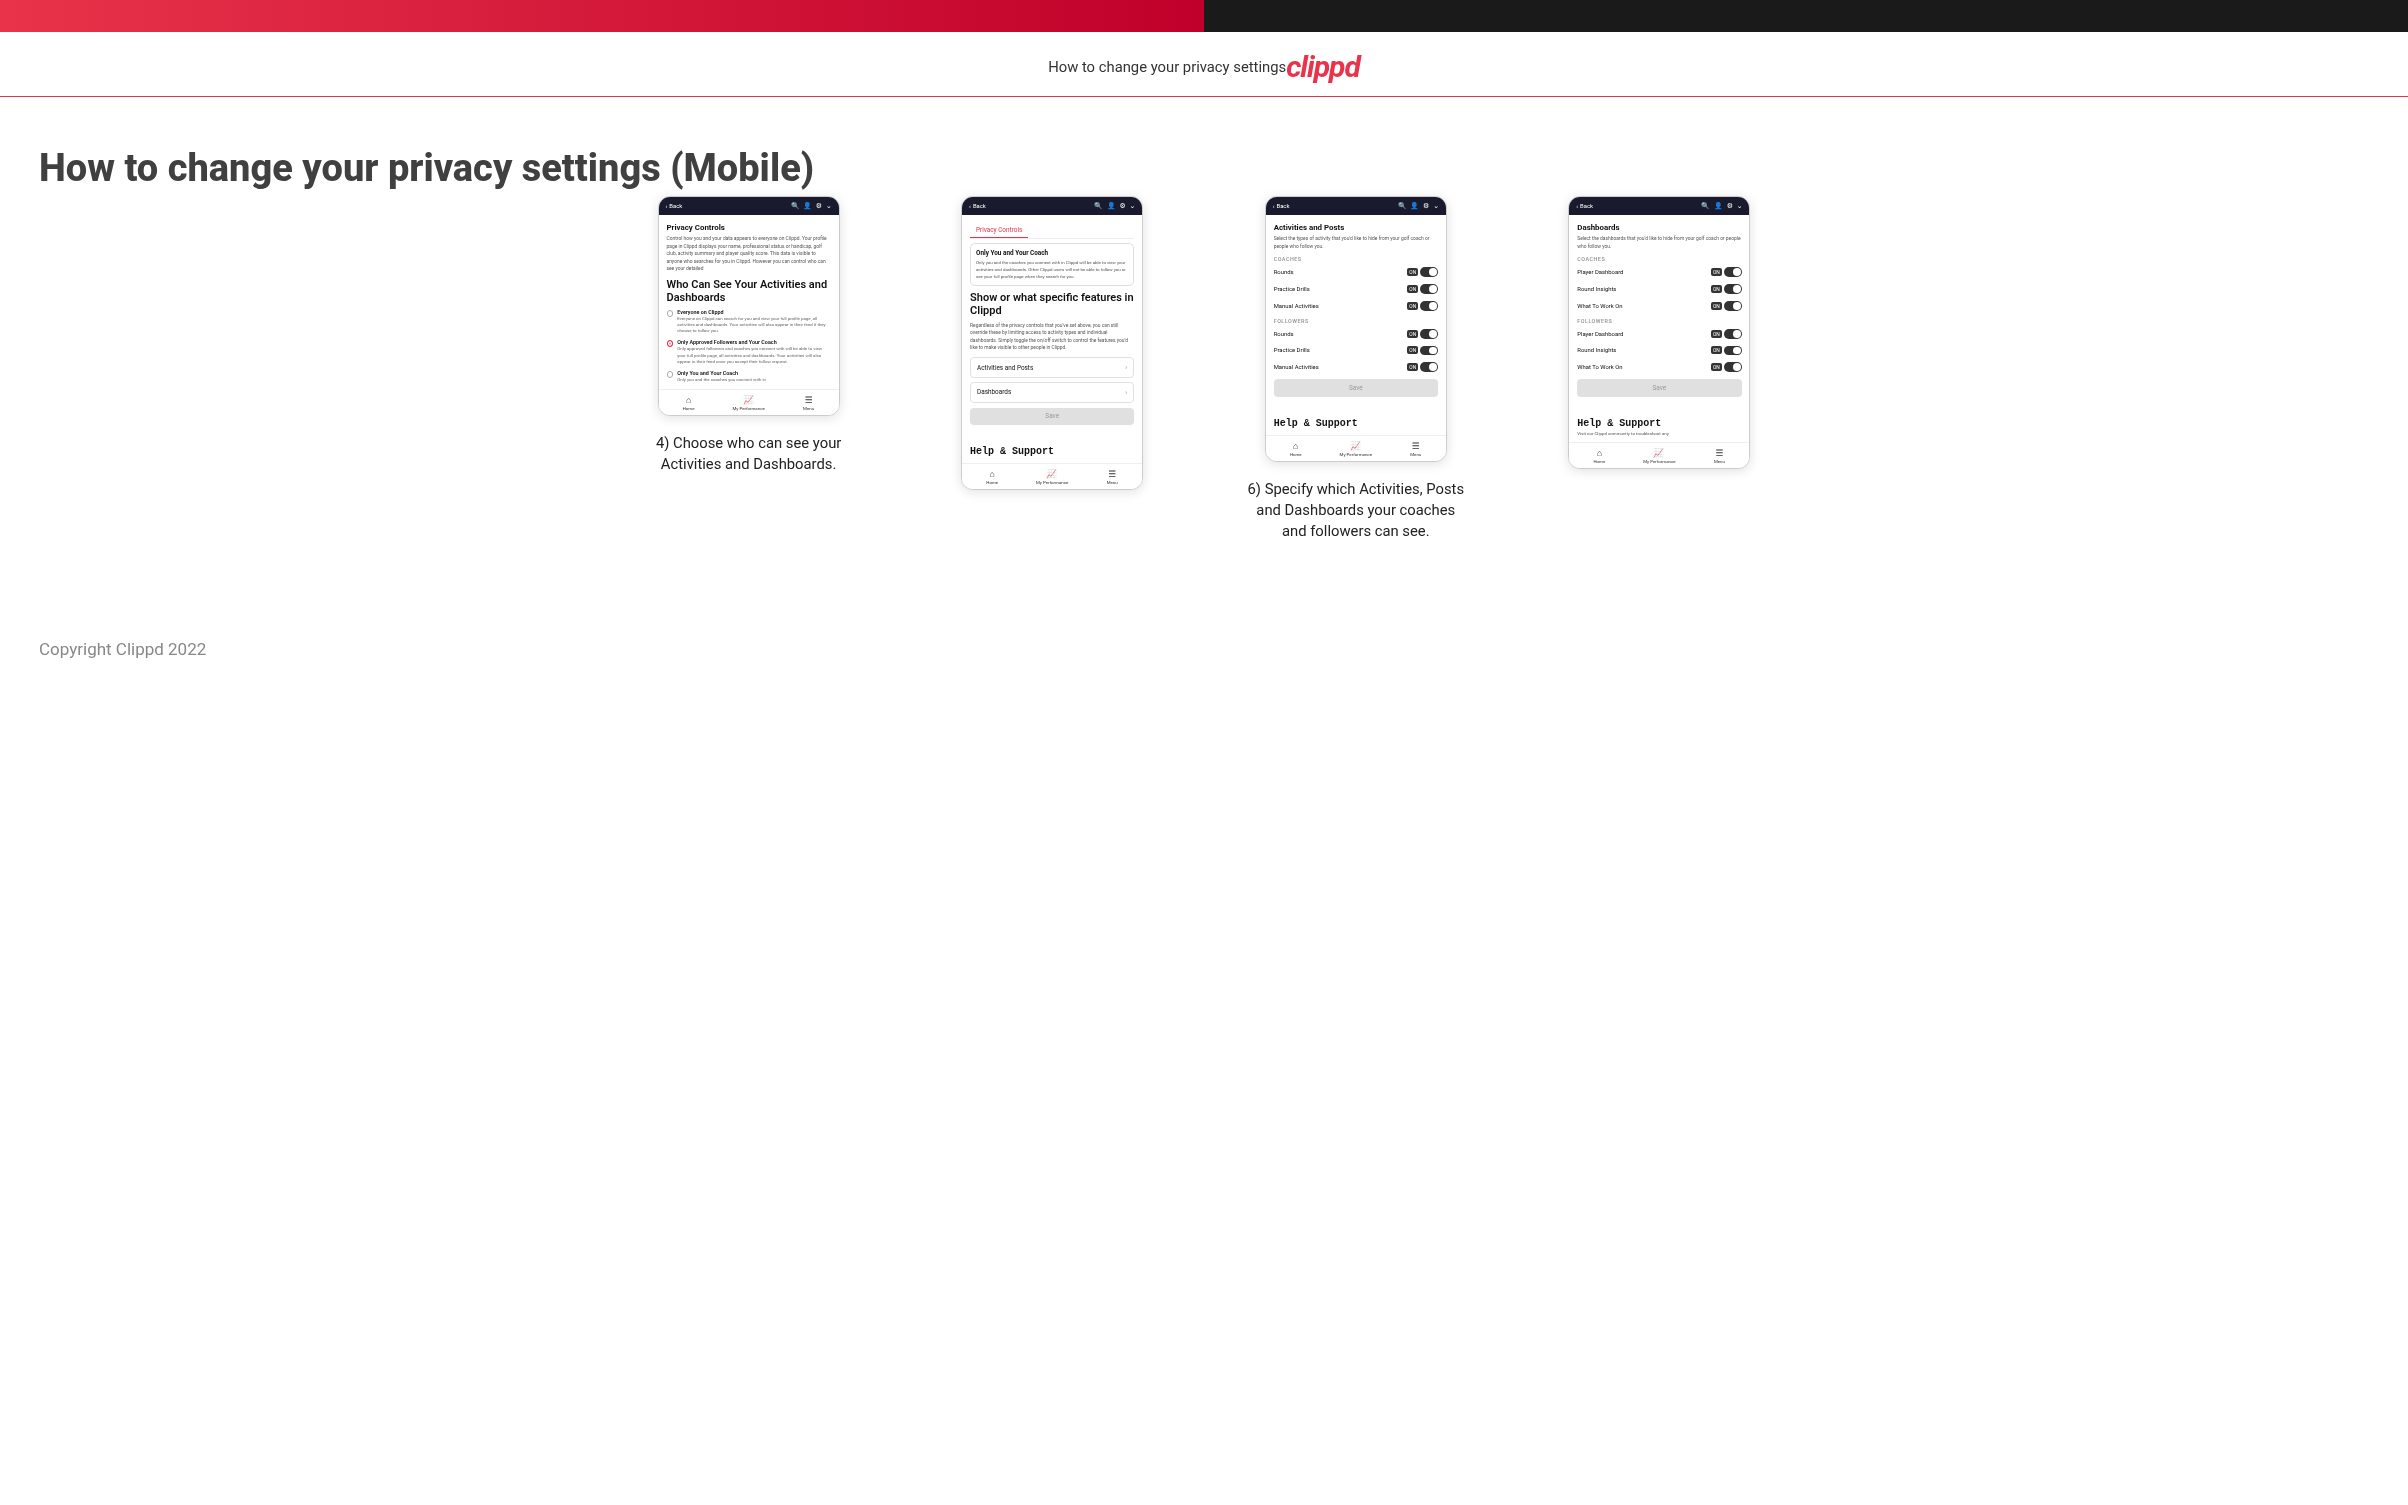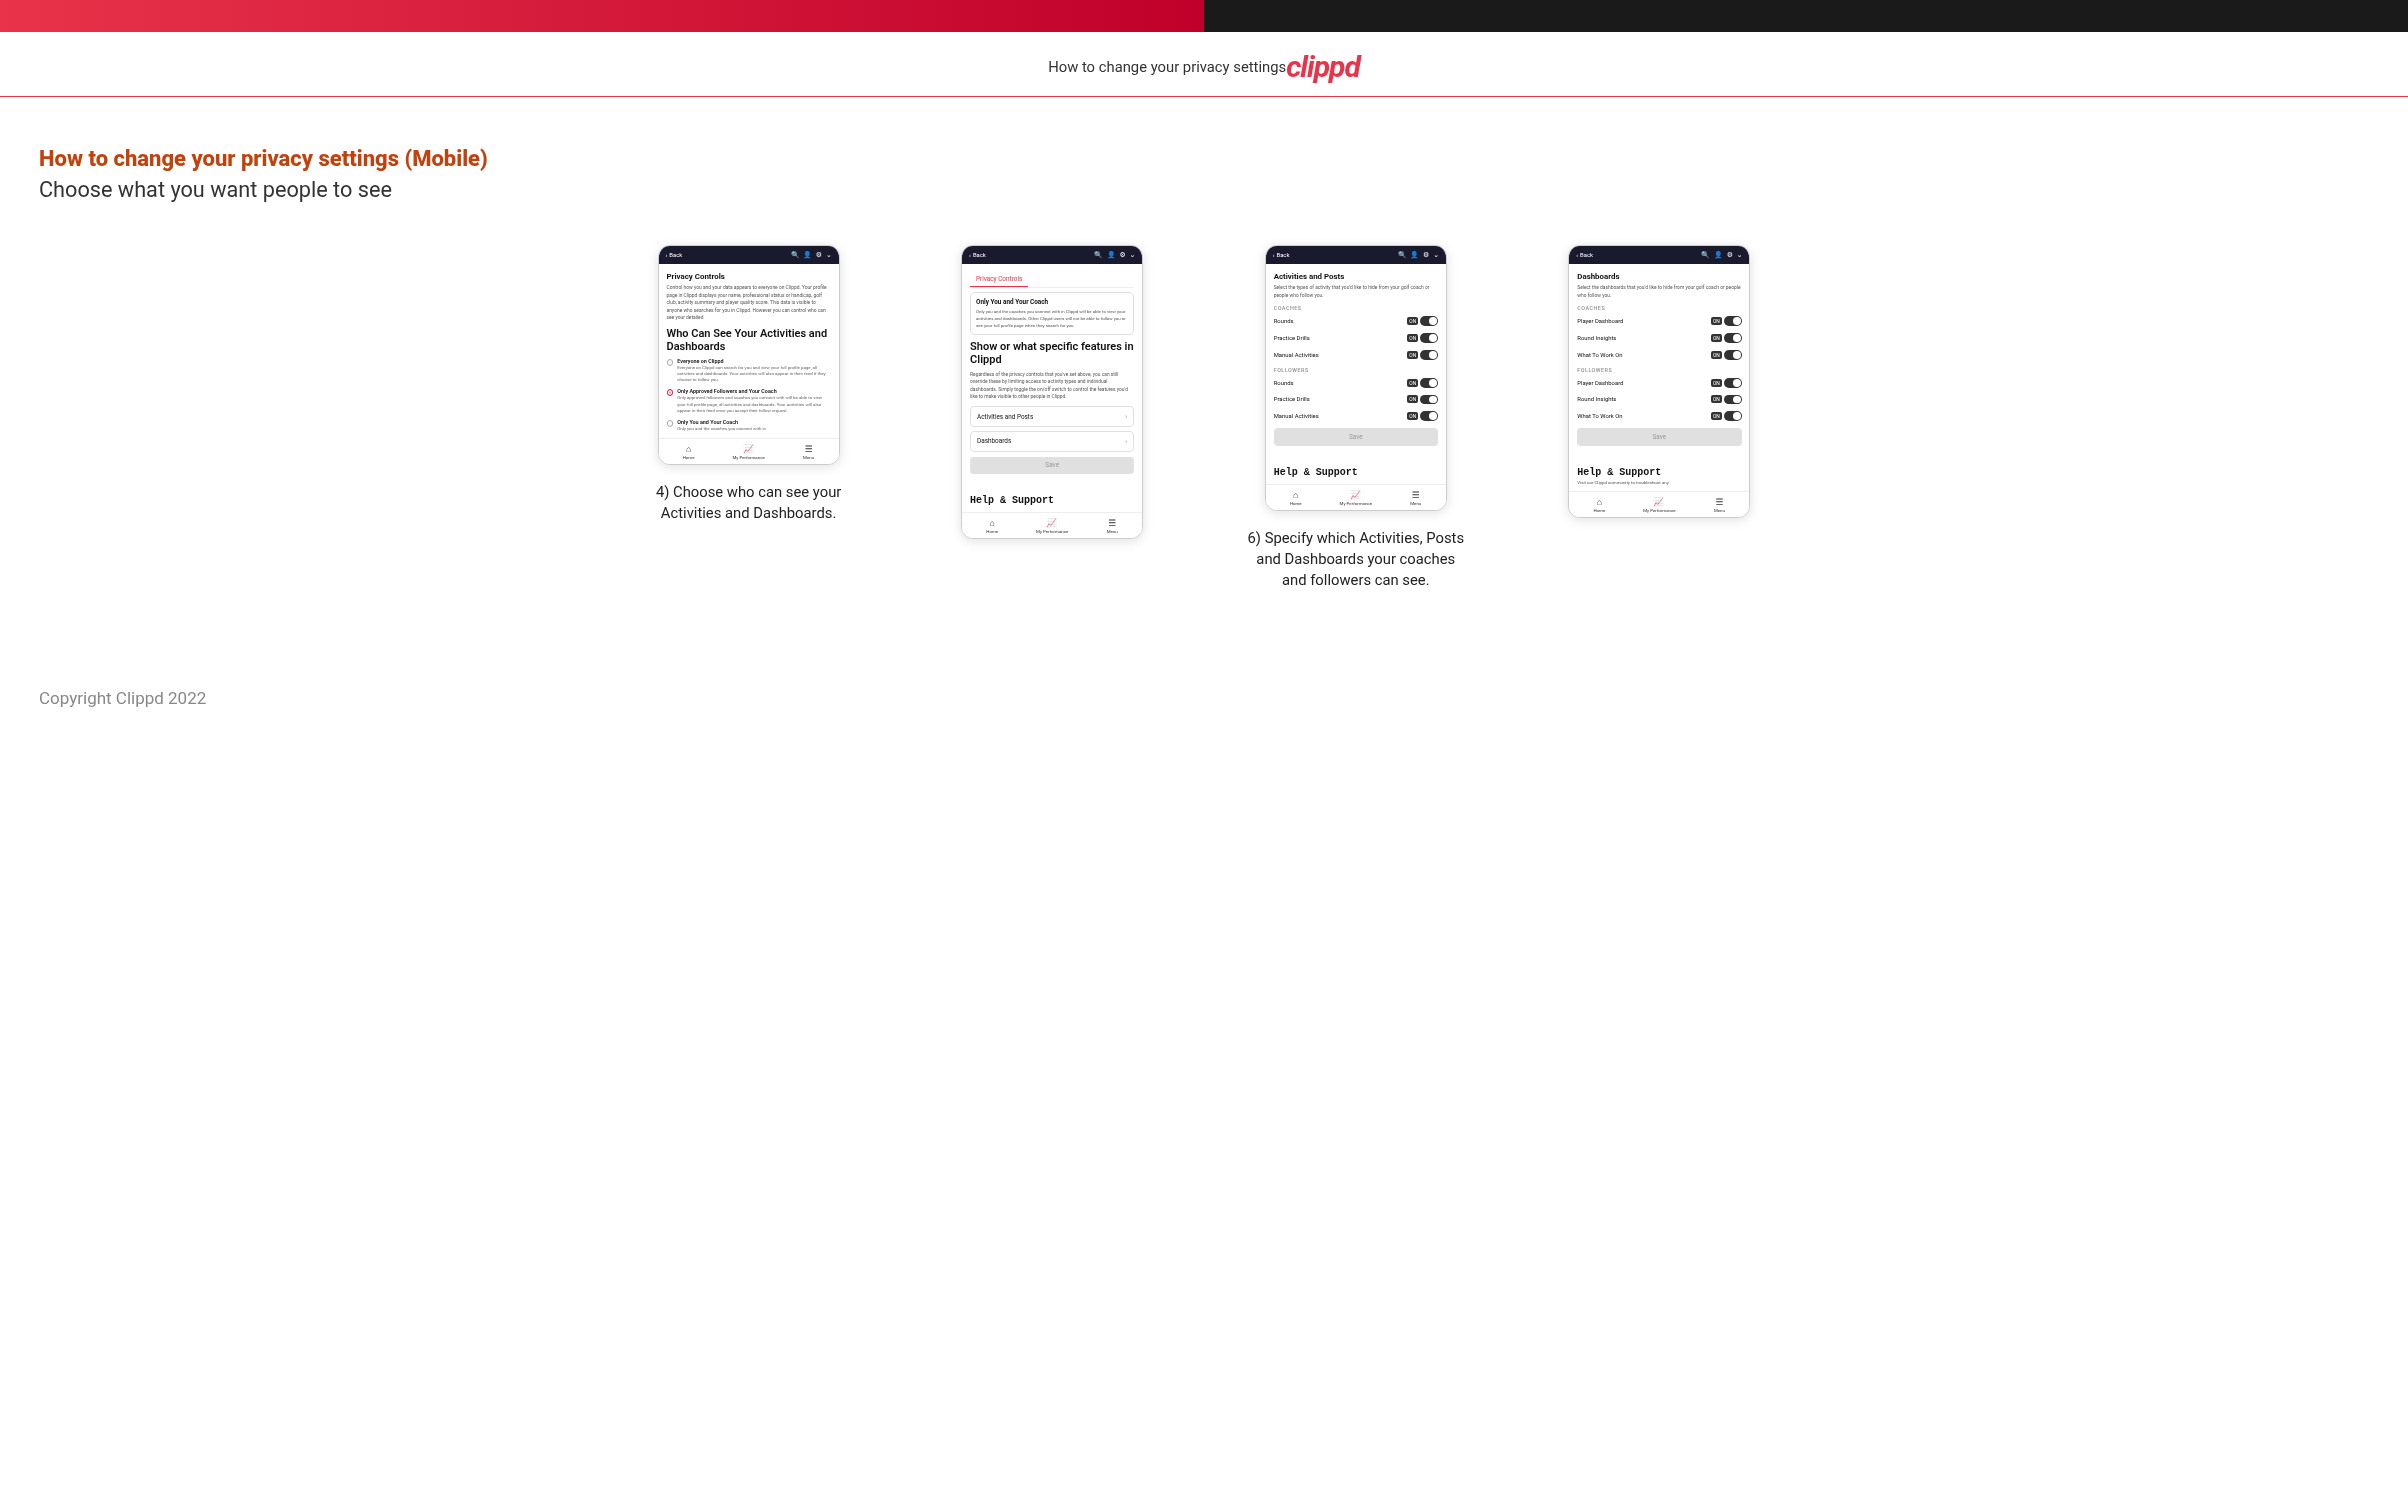--- a/index.html
+++ b/index.html
@@ -30,23 +30,23 @@
       font-weight: 700;
       color: #e8334a;
       font-style: italic;
       letter-spacing: -1px;
     }
     
     .main {
       padding: 49px 39px 39px 39px;
     }
     .page-title {
-      font-size: 22px;
+      font-size: 38px;
       font-weight: 800;
-      color: #c2410c;
+      color: #404040;
       margin-bottom: 5.9px;
     }
     .page-subtitle {
       font-size: 21.7px;
       color: #333;
       margin-bottom: 43px;
     }
     
     .mockups-row {
       display: flex;
@@ -298,21 +298,20 @@
 
 <div class="top-bar"></div>
 
 <div class="header">
   <span class="header-title">How to change your privacy settings</span>
   <span class="logo">clippd</span>
 </div>
 
 <div class="main">
   <h1 class="page-title">How to change your privacy settings (Mobile)</h1>
-  <p class="page-subtitle">Choose what you want people to see</p>
 
   <div class="mockups-row">
 
     <div class="mockup-group">
       <div class="phone">
 
         <div class="phone-header">
           <div class="back-btn">
             <span>‹</span>
             <span>Back</span>

